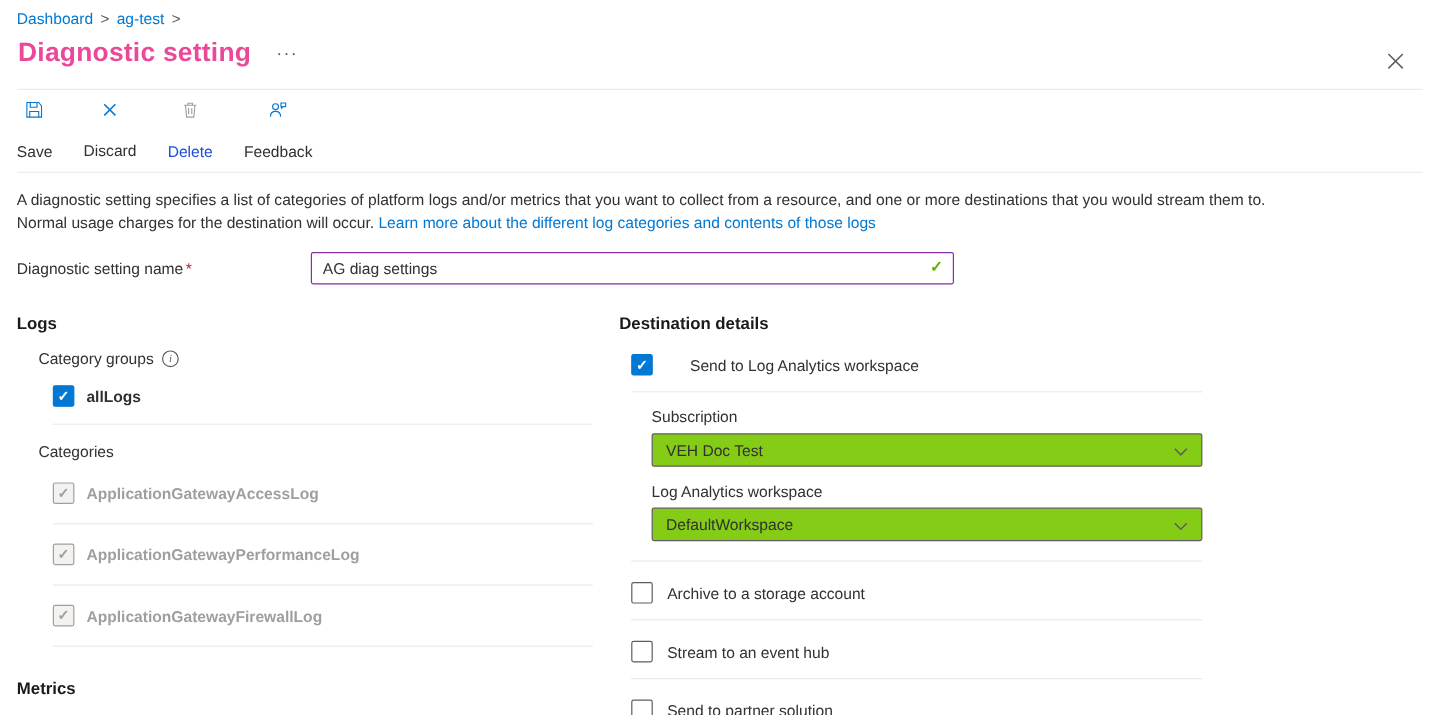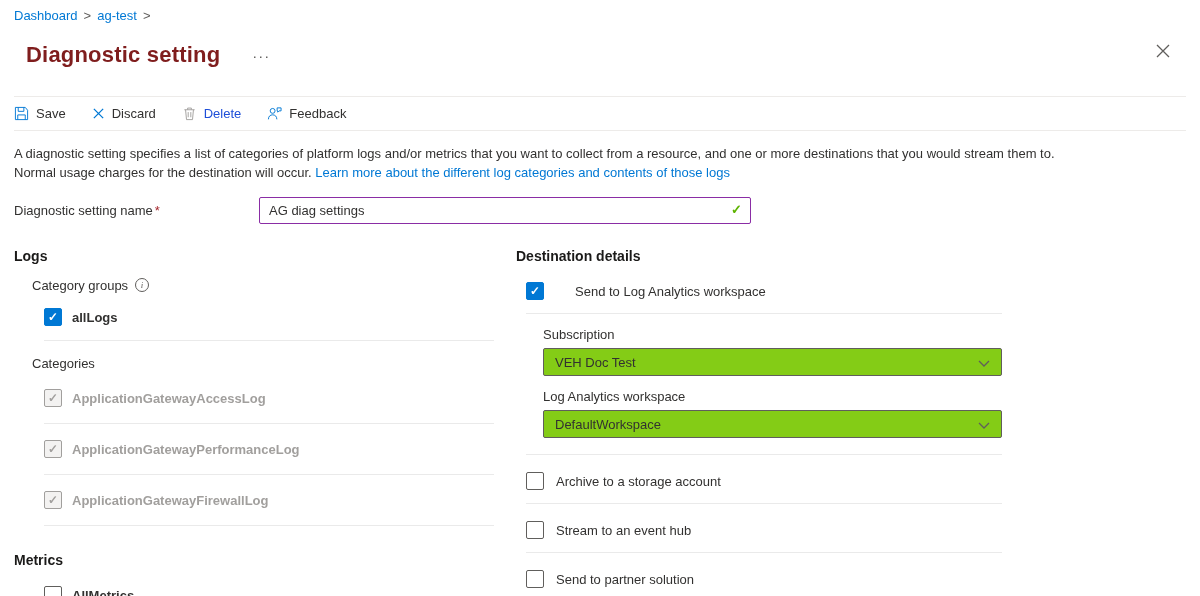--- a/index.html
+++ b/index.html
@@ -14,46 +14,46 @@
   }
   .page { position: relative; padding: 8px 14px 0 14px; height: 596px; border-radius: 14px; }
 
   
   .breadcrumb { font-size: 13px; }
   .breadcrumb a { color:#0078d4; text-decoration:none; cursor:pointer; }
   .crumb-sep { color:#605e5c; margin:0 6px; }
 
   
   .title-row { display:flex; align-items:center; gap:16px; margin-top:7px; }
-  .page-title { font-size:22px; font-weight:700; color:#7f1d1d; margin:12px; letter-spacing:.2px; }
+  .page-title { font-size:22px; font-weight:700; color:#ec4899; margin:1px; letter-spacing:.2px; }
   .ellipsis-btn { color:#605e5c; font-size:15px; letter-spacing:1px; cursor:pointer; padding:2px 4px; }
   .close-btn { position:absolute; top:40px; right:26px; cursor:pointer; line-height:0; padding:4px; }
 
   
   .toolbar {
     margin-top: 16px;
     border-top: 1px solid #edebe9;
     border-bottom: 1px solid #edebe9;
     padding: 9px 0;
     display: flex;
     align-items: center;
   }
-  .tb-btn { display:inline-flex; align-items:center; gap:7px; margin-right:26px; cursor:pointer; color:#323130; }
+  .tb-btn { display:inline-flex; align-items:center; gap:20px; margin-right:26px; cursor:pointer; color:#323130;flex-direction:column; }
   .tb-btn svg { display:block; }
   .tb-btn.disabled { color:#1d4ed8; cursor:default; }
 
   
   .description { margin-top:13px; max-width:1082px; line-height:1.48; color:#323130; }
   .description a { color:#0078d4; text-decoration:none; cursor:pointer; }
 
   
   .name-row { margin-top:15px; display:flex; align-items:center; }
   .name-label { width:245px; flex:none; }
   .required-mark { color:#a4262c; margin-left:2px; }
-  .input-wrap { position:relative; width:492px; }
+  .input-wrap { position:relative; width:536px; }
   .input-wrap input {
     width:100%; height:27px; border:1px solid #8a2da5; border-radius:2px;
     padding:2px 28px 2px 9px; font-family:"Liberation Sans",sans-serif; font-size:13px; color:#323130;
     outline:none; background:#fff;
   }
   .valid-check { position:absolute; right:9px; top:5px; color:#5db300; font-weight:bold; font-size:13px; }
 
   
   .columns { display:flex; gap:22px; margin-top:24px; }
   .col-left { width:480px; flex:none; }
@@ -67,21 +67,21 @@
   .cb.checked::after { content:"✓"; font-weight:bold; }
   .cb.disabled { background:#f3f2f1; border-color:#a19f9d; color:#a19f9d; cursor:default; }
   .cb.disabled::after { content:"✓"; font-weight:bold; }
   .cb-row { display:flex; align-items:center; gap:10px; }
   .cb-row .cb-label { cursor:default; }
   .cb-row.dim .cb-label { color:#a19f9d; }
 
   .divider { border-bottom:1px solid #eaeaea; }
 
   
-  .cg-label { margin:0 0 12px 18px; display:flex; align-items:flex-start; gap:7px; }
+  .cg-label { margin:0 0 12px 18px; display:flex; align-items:center; gap:7px; }
   .info-icon { width:14px; height:14px; border:1px solid #605e5c; border-radius:50%; color:#605e5c;
                font-size:9px; display:inline-flex; align-items:center; justify-content:center; cursor:pointer; }
   .info-icon::after { content:"i"; font-style:italic; font-family:"Liberation Serif",serif; }
   .indent30 { margin-left:30px;font-weight:bold; }
   .group-row { padding:3px 0 14px 0; }
   .categories-label { margin:15px 0 2px 18px; }
   .cat-row { padding:16px 0; }
   .metrics-heading { margin-top:26px; }
   .metric-row { padding:4px 0 14px 0; }
 

